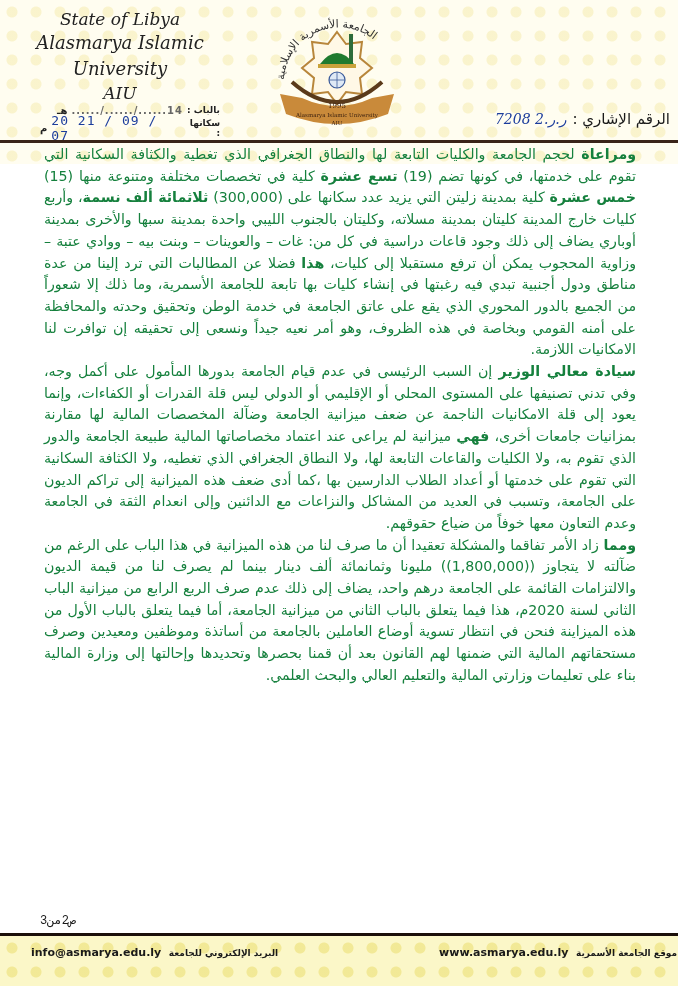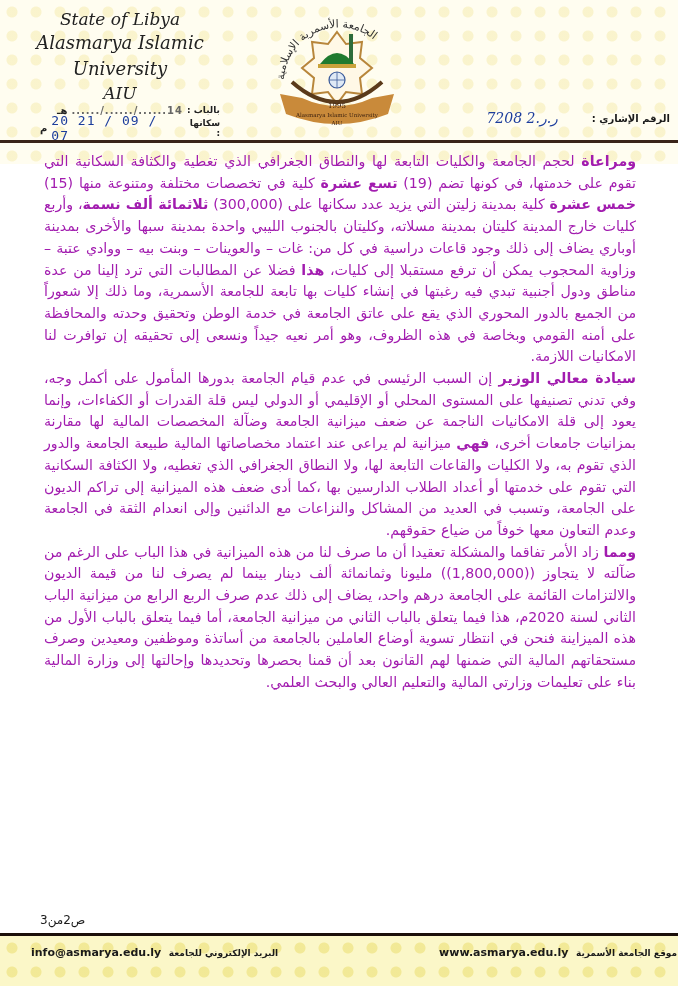--- a/index.html
+++ b/index.html
@@ -16,28 +16,28 @@
   .date-block{position:absolute;left:40px;top:101px;width:180px;font-size:10px;direction:rtl;color:#222;}
   .date-row{display:flex;align-items:center;height:18px;}
   .date-label{font-weight:bold;font-size:9px;}
   .date-val{font-family:"DejaVu Sans Mono",monospace;color:#1b3c9c;font-size:13px;letter-spacing:1px;margin:0 4px;direction:ltr;}
   .date-dots{color:#666;letter-spacing:1px;margin:0 4px;direction:ltr;font-weight:bold;}
   .date-suffix{font-size:10px;font-weight:bold;direction:rtl;text-align:right;}
   .ar-block{position:absolute;right:8px;top:8px;width:250px;text-align:center;direction:rtl;}
   .ar-state{font-size:26px;font-weight:bold;line-height:36px;margin-left:-40px;}
   .ar-uni{font-family:"DejaVu Serif",serif;font-size:27px;font-weight:bold;line-height:42px;}
   .ref-row{position:absolute;right:20px;top:110px;display:flex;direction:rtl;align-items:center;}
-  .ref-label{font-size:10px;font-weight:bold;margin-left:28px;}
+  .ref-label{font-size:15px;font-weight:normal;}
   .ref-val{font-family:"DejaVu Serif",serif;font-style:italic;color:#1b3c9c;font-size:14px;margin-right:6px;direction:ltr;}
   .logo{position:absolute;left:262px;top:2px;width:150px;height:136px;}
-  .body-text{position:absolute;left:44px;top:151px;width:592px;direction:rtl;text-align:justify;text-align-last:right;
-    font-family:"DejaVu Sans",sans-serif;font-size:14.2px;line-height:21.7px;color:#a21caf;}
+  .body-text{position:absolute;left:44px;top:144px;width:592px;direction:rtl;text-align:justify;text-align-last:right;
+    font-family:"DejaVu Sans",sans-serif;font-size:14.2px;line-height:21.7px;color:#15803d;}
   .body-text p{margin:0;}
   .body-text b{font-weight:bold;}
-  .page-num{position:absolute;left:40px;top:913px;font-size:12px;direction:rtl;}
+  .page-num{position:absolute;left:40px;top:913px;font-size:12px;direction:rtl;font-family:Liberation Mono, monospace;}
   .footer-rule{position:absolute;left:0;top:933px;width:678px;height:3px;background:#1b0f0a;}
   .footer{position:absolute;left:0;top:936px;width:678px;height:50px;
     background-color:#fbf7c8;
     background-image:radial-gradient(circle at 12px 12px, rgba(230,215,90,0.45) 5px, transparent 6px);
     background-size:24px 24px;}
   .footer-inner{position:absolute;left:31px;top:10px;width:650px;display:flex;align-items:center;justify-content:space-between;font-size:11px;}
   .f-email{font-weight:bold;}
   .f-email-label,.f-web-label{font-size:9px;font-weight:bold;margin:0 4px;}
   .f-web{font-weight:bold;}
   .f-phone{font-style:italic;font-weight:bold;font-size:10px;}

